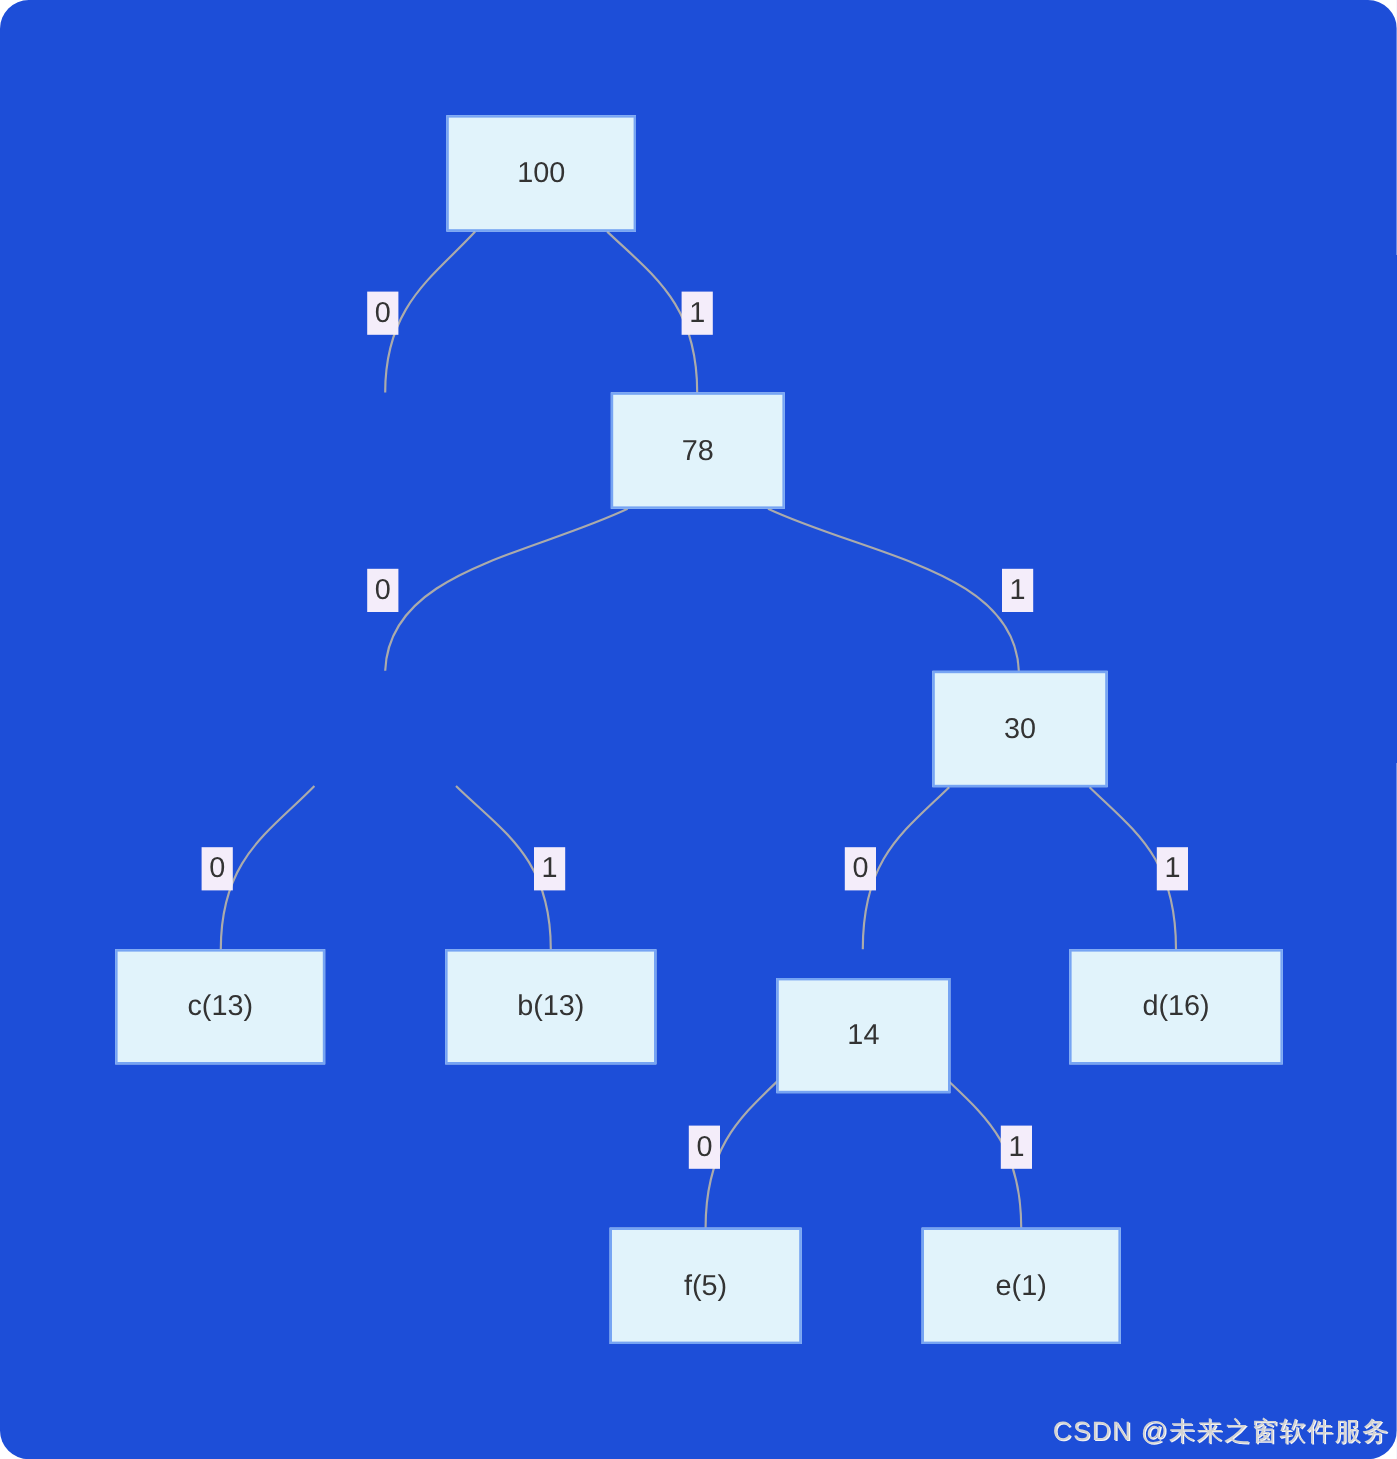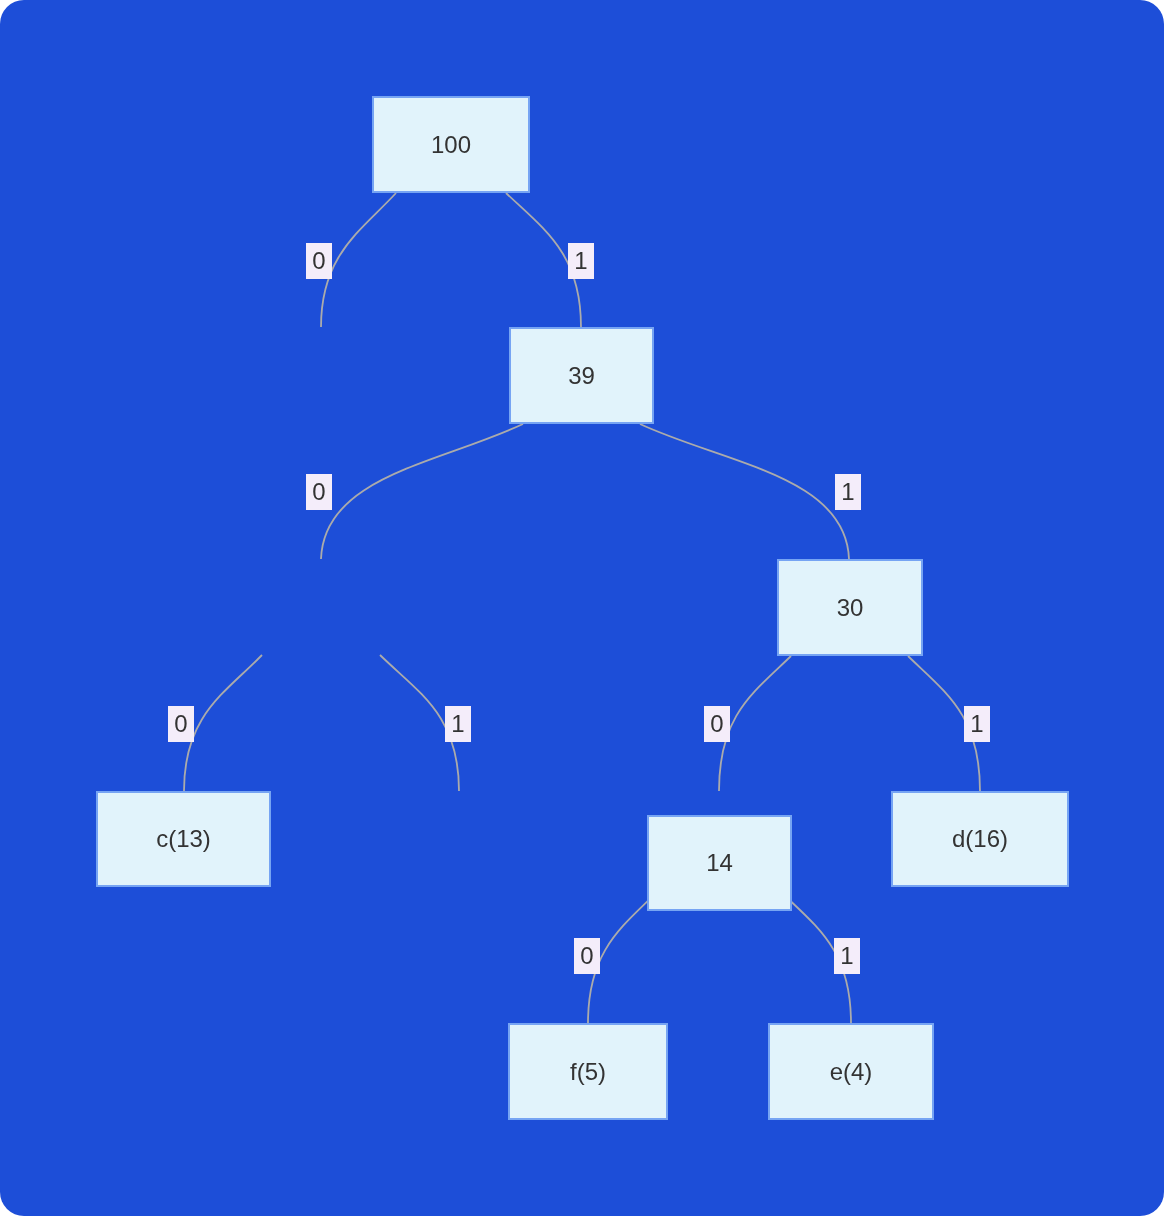--- a/index.html
+++ b/index.html
@@ -73,32 +73,34 @@
     <path d="M640,424 C724,463 846,476 849,559"></path>
     <path d="M262,655 C225,693 184,715 184,791"></path>
     <path d="M380,655 C419,693 459,715 459,791"></path>
     <path d="M791,656 C753,693 719,715 719,791"></path>
     <path d="M908,656 C946,693 980,715 980,791"></path>
     <path d="M662,887 C625,925 588,947 588,1023"></path>
     <path d="M776,887 C814,925 851,947 851,1023"></path>
   </svg>
 
   <div class="node" style="left:372px; top:96px;  width:158px; height:97px;">100</div>
-  <div class="node" style="left:509px; top:327px; width:145px; height:97px;">39</div>
+  <div class="node" style="left:509px; top:327px; width:145px; height:97px;">78</div>
   <div class="node" style="left:777px; top:559px; width:146px; height:97px;">30</div>
   <div class="node" style="left:96px;  top:791px; width:175px; height:96px;">c(13)</div>
+  <div class="node" style="left:371px; top:791px; width:176px; height:96px;">b(13)</div>
   <div class="node" style="left:647px; top:791px; width:145px; height:96px;margin-top:24px;">14</div>
   <div class="node" style="left:891px; top:791px; width:178px; height:96px;">d(16)</div>
   <div class="node" style="left:508px; top:1023px; width:160px; height:97px;">f(5)</div>
-  <div class="node" style="left:768px; top:1023px; width:166px; height:97px;">e(4)</div>
+  <div class="node" style="left:768px; top:1023px; width:166px; height:97px;">e(1)</div>
 
   <span class="edge-label" style="left:306px; top:243px;">0</span>
   <span class="edge-label" style="left:568px; top:243px;">1</span>
   <span class="edge-label" style="left:306px; top:474px;">0</span>
   <span class="edge-label" style="left:835px; top:474px;">1</span>
   <span class="edge-label" style="left:168px; top:706px;">0</span>
   <span class="edge-label" style="left:445px; top:706px;">1</span>
   <span class="edge-label" style="left:704px; top:706px;">0</span>
   <span class="edge-label" style="left:964px; top:706px;">1</span>
   <span class="edge-label" style="left:574px; top:938px;">0</span>
   <span class="edge-label" style="left:834px; top:938px;">1</span>
 
+  <div class="watermark">CSDN @未来之窗软件服务</div>
 </div>
 
 </body></html>

